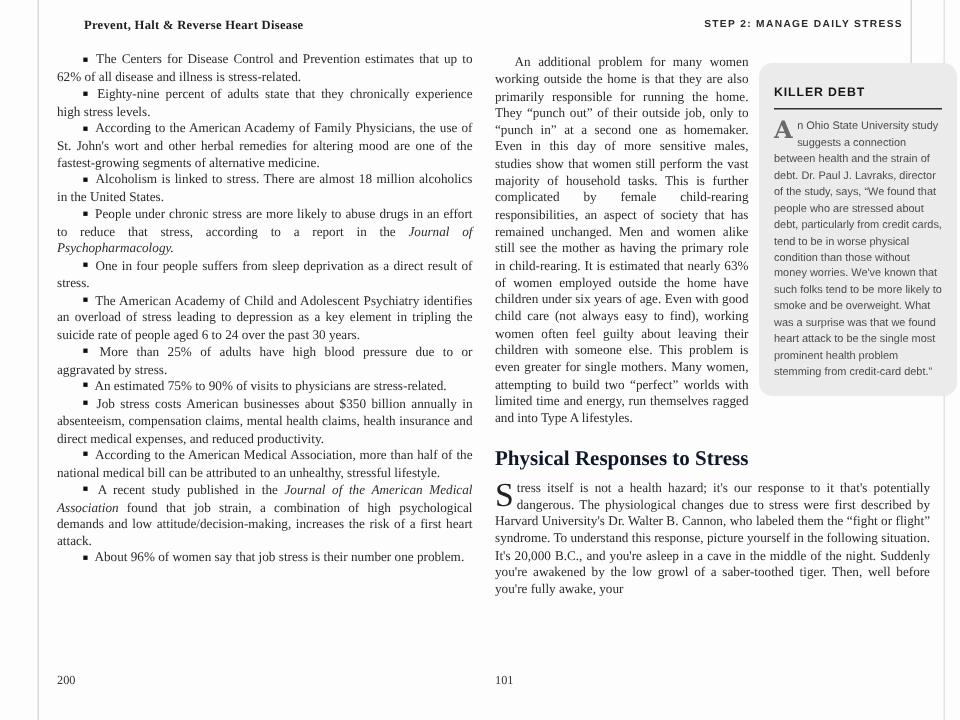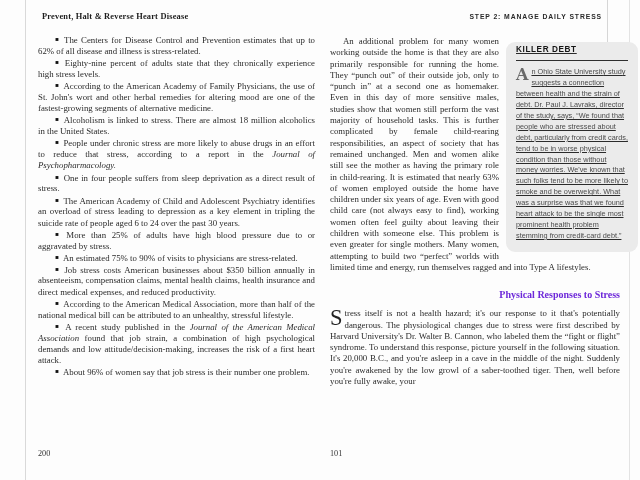--- a/index.html
+++ b/index.html
@@ -7,21 +7,21 @@
     width:640px;height:480px;position:relative;overflow:hidden;
     background:#fdfdfd;color:#2b2b2b;
     font-family:"Liberation Serif", serif;
   }
   .edge{position:absolute;width:1px;background:#d9d9d9;}
   #edge-left{left:25px;top:0;height:480px;}
   #edge-right{left:629px;top:0;height:480px;background:#e3e3e3;}
   #edge-top-right{left:607px;top:0;height:43px;background:#d6d6d6;}
 
   .running-head-left{
-    position:absolute;left:42px;top:12px;width:277px;
+    position:absolute;left:56px;top:12px;width:277px;
     font-size:8.4px;font-weight:bold;color:#1d1d1d;letter-spacing:.2px;
   }
   .running-head-right{
     position:absolute;left:330px;top:13px;width:272px;text-align:right;
     font-family:"Liberation Sans", sans-serif;
     font-size:6.8px;font-weight:bold;letter-spacing:.9px;color:#2a2a2a;
   }
 
   .left-content{
     position:absolute;left:38px;top:34px;width:277px;
@@ -38,36 +38,36 @@
   .right-content{
     position:absolute;left:330px;top:36px;width:308px;
     font-size:8.8px;line-height:11.3px;text-align:justify;
   }
   .right-content p{margin:0 18px 0 0;}
   .indent{text-indent:13px;}
 
   .sidebar-box{
     float:right;width:132px;margin:6px 0 9px 7px;
     background:#ebebeb;border-radius:9px;
-    padding:2px 10px 10px 10px;box-sizing:border-box;
-    font-family:"Liberation Sans", sans-serif;text-align:left;text-decoration:underline;
+    padding:14px 10px 10px 10px;box-sizing:border-box;
+    font-family:"Liberation Sans", sans-serif;text-align:left;
   }
   .sidebar-title{
     font-size:8.2px;font-weight:bold;letter-spacing:.6px;color:#161616;
     border-bottom:1px solid #2f2f2f;padding-bottom:5px;margin-bottom:6px;
   }
   .sidebar-body{font-size:7.3px;line-height:10.9px;color:#4b4b4b;}
   .sidebar-dropcap{
     float:left;font-family:"DejaVu Serif", serif;font-weight:bold;
     font-size:16px;line-height:14px;margin:1px 3px 0 0;color:#6a6a6a;
   }
 
   .section-heading{
     margin:14px 18px 5px 0 !important;
-    font-size:10px;font-weight:bold;color:#6d28d9;text-align:right;
+    font-size:14px;font-weight:bold;color:#0f172a;text-align:left;
     line-height:16px;
   }
   .dropcap{
     float:left;font-size:22.5px;line-height:18.5px;
     margin:1px 2px 0 0;color:#222;
   }
 
   .folio{position:absolute;font-size:8.2px;color:#333;}
   #folio-left{left:38px;top:449px;}
   #folio-right{left:330px;top:449px;width:278px;text-align:left;}

